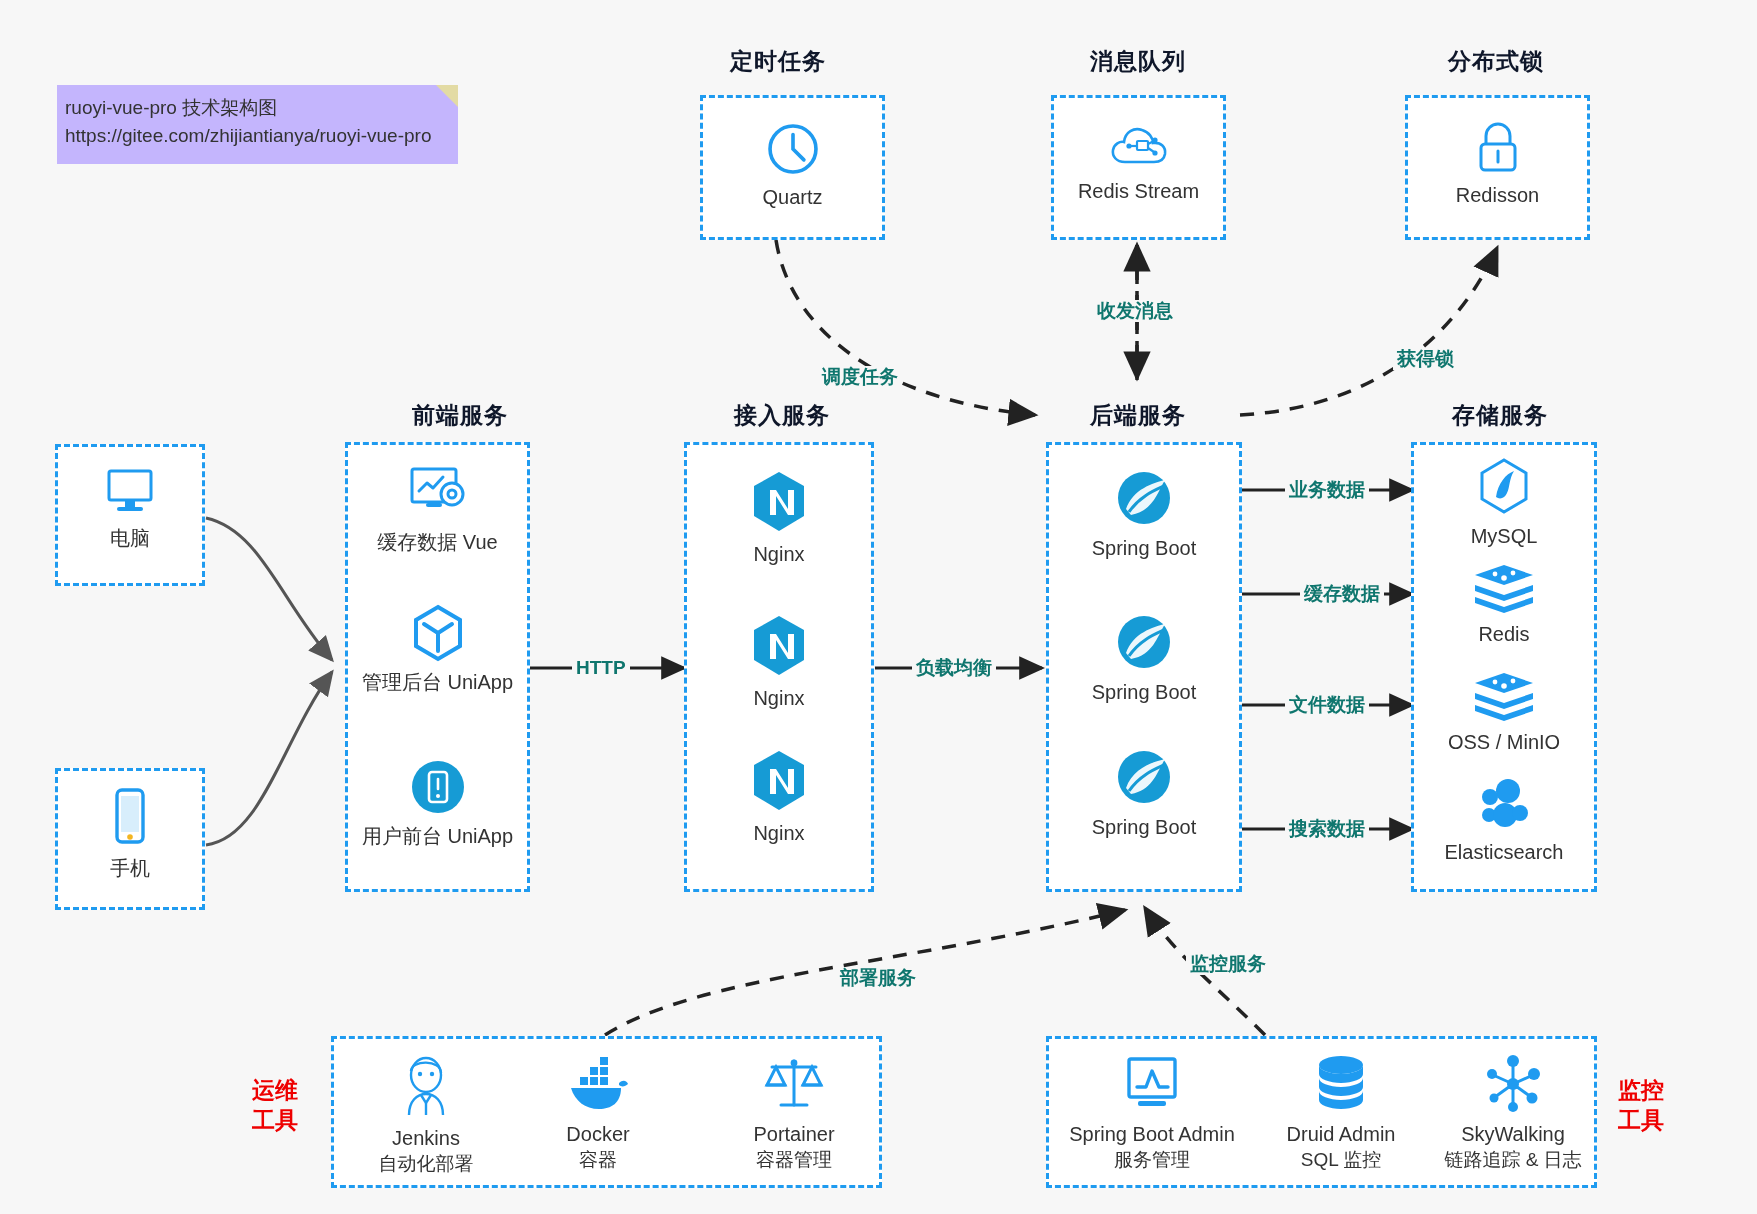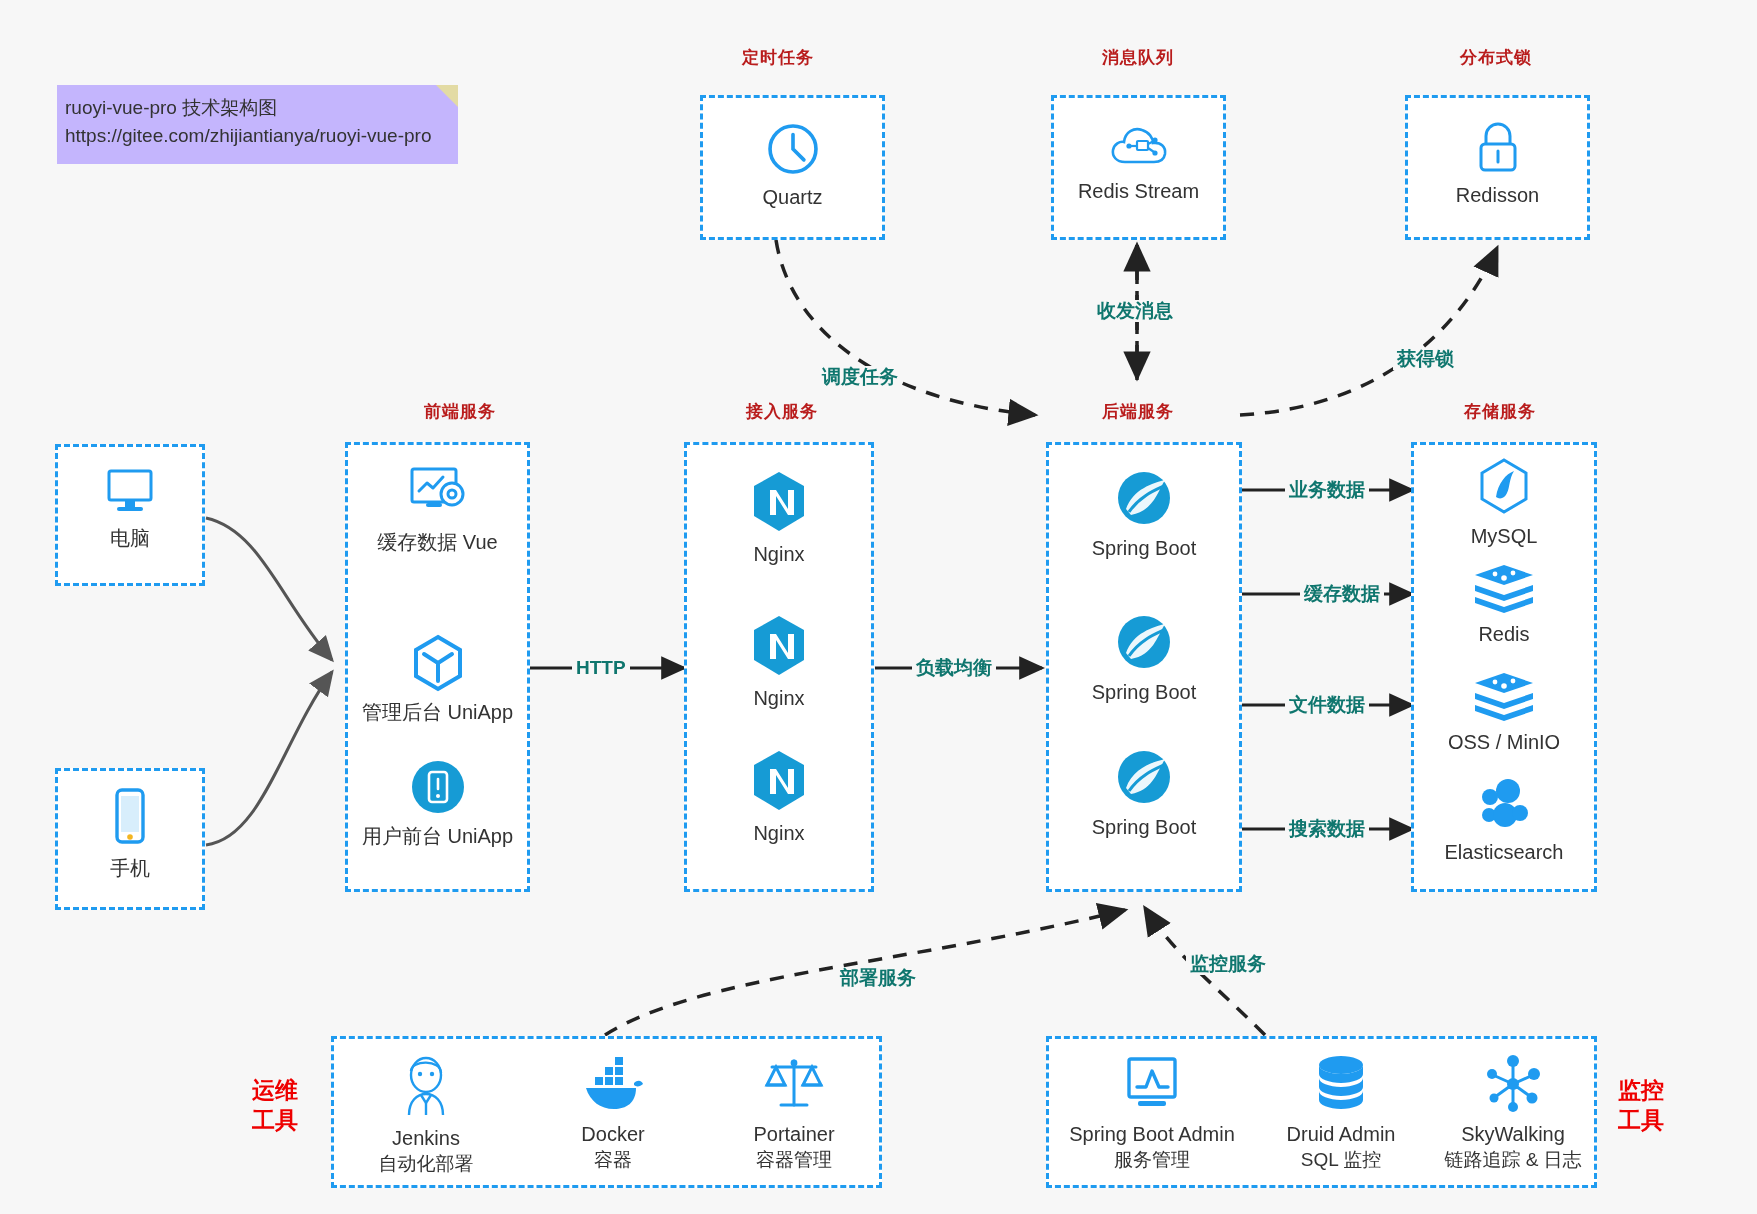--- a/index.html
+++ b/index.html
@@ -14,23 +14,23 @@
 
   
   .box{
     position:absolute;
     background:#ffffff;
     border:3px dashed #1f9bf0;
     box-sizing:border-box;
   }
   .group-title{
     position:absolute;
-    color:#b91c1c;
+    color:#0f172a;
     font-weight:bold;
-    font-size:17px;
+    font-size:23px;
     letter-spacing:1px;
     white-space:nowrap;
     text-align:center;
   }
   .side-title{
     position:absolute;
     color:#ee0000;
     font-weight:bold;
     font-size:23px;
     line-height:30px;
@@ -214,21 +214,21 @@
       <svg class="ico" width="64" height="58" viewBox="0 0 64 58">
         <rect x="6" y="4" width="44" height="33" rx="2" fill="none" stroke="#1f9bf0" stroke-width="3"></rect>
         <path d="M13 26 L21 18 L27 23 L37 12" fill="none" stroke="#1f9bf0" stroke-width="3" stroke-linecap="round" stroke-linejoin="round"></path>
         <rect x="20" y="38" width="16" height="4" rx="2" fill="#1f9bf0"></rect>
         <circle cx="46" cy="29" r="11" fill="#fff" stroke="#1f9bf0" stroke-width="3"></circle>
         <circle cx="46" cy="29" r="4" fill="#fff" stroke="#1f9bf0" stroke-width="3"></circle>
       </svg>
       <div class="cap">缓存数据 Vue</div>
     </div>
 
-    <div class="node" style="top:188px;">
+    <div class="node" style="top:158px;">
       <svg class="ico" width="60" height="60" viewBox="0 0 60 60">
         <path d="M30 4 L52 17 L52 43 L30 56 L8 43 L8 17 Z" fill="none" stroke="#1f9bf0" stroke-width="4"></path>
         <path d="M30 30 L30 48 M30 30 L16 21 M30 30 L44 21" fill="none" stroke="#1f9bf0" stroke-width="4" stroke-linecap="round"></path>
       </svg>
       <div class="cap">管理后台 UniApp</div>
     </div>
 
     <div class="node" style="top:312px;">
       <svg class="ico" width="60" height="60" viewBox="0 0 60 60">
         <circle cx="30" cy="30" r="26" fill="#169bd5"></circle>
@@ -365,21 +365,21 @@
         </g>
         <g fill="#1f9bf0">
           <circle cx="23" cy="21" r="2.2"></circle>
             <circle cx="35" cy="21" r="2.2"></circle>
         </g>
       </svg>
       <div class="cap">Jenkins</div>
       <div class="cap2">自动化部署</div>
     </div>
 
-    <div class="node" style="left:187px;top:14px;width:184px;">
+    <div class="node" style="left:172px;top:14px;width:184px;">
       <svg class="ico" width="66" height="62" viewBox="0 0 66 62">
         <g fill="#1f9bf0">
           <rect x="15" y="24" width="8" height="8"></rect>
             <rect x="25" y="24" width="8" height="8"></rect>
           <rect x="35" y="24" width="8" height="8"></rect>
             <rect x="25" y="14" width="8" height="8"></rect>
           <rect x="35" y="14" width="8" height="8"></rect>
             <rect x="35" y="4" width="8" height="8"></rect>
           <path d="M6 35 L56 35 C56 50 46 56 34 56 C20 56 10 48 6 35 Z"></path>
           <path d="M54 30 C58 26 62 28 63 31 C60 34 56 34 54 32 Z"></path>

